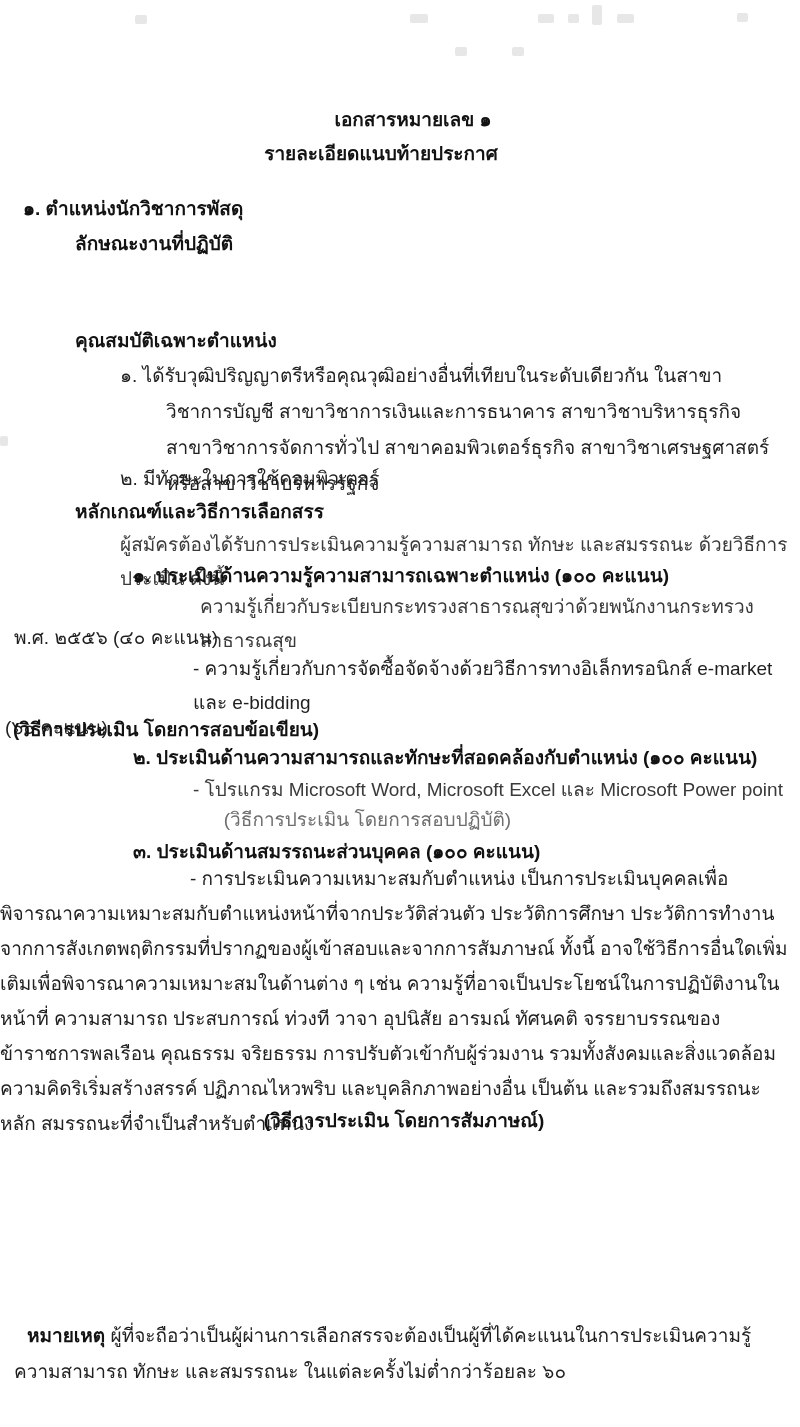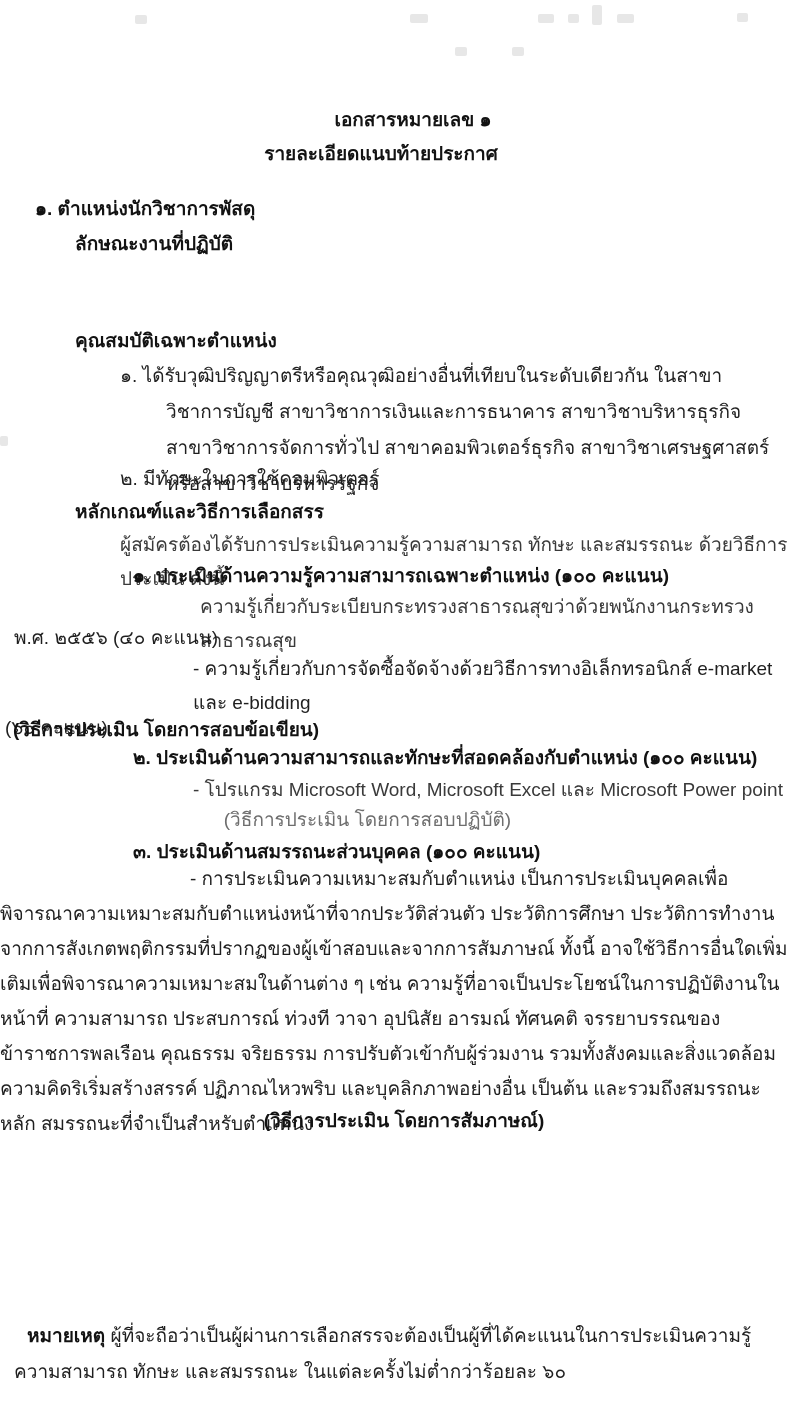--- a/index.html
+++ b/index.html
@@ -16,21 +16,21 @@
     filter:blur(0.2px);
   }
   .abs{position:absolute;}
   .b{font-weight:700;color:#121212;margin-left:13px;}
   .faded{color:#6e6e6e;}
   .semi{color:#3a3a3a;}
 
   
   .t1{top:103px;left:0;width:800px;text-align:center;}
   .t2{top:137px;left:0;width:736px;text-align:center;}
-  .pos{top:192px;left:22px;text-align:right;}
+  .pos{top:192px;left:10px;text-align:right;}
   .natH{top:227px;left:62px;}
   .natP{top:256px;left:0;right:26px;text-indent:120px;}
   .quaH{top:324px;left:62px;}
   .q1{top:358px;left:0;right:18px;padding-left:166px;text-indent:-46px;line-height:36px;}
   .q2{top:462px;left:120px;}
   .selH{top:495px;left:62px;}
   .intro{top:528px;left:120px;right:8px;}
   .a1{top:559px;left:120px;}
   .k1{top:590px;left:200px;}
   .k2{top:621px;left:14px;}

